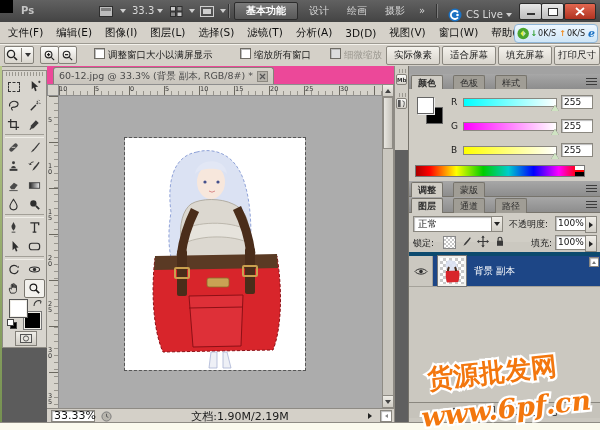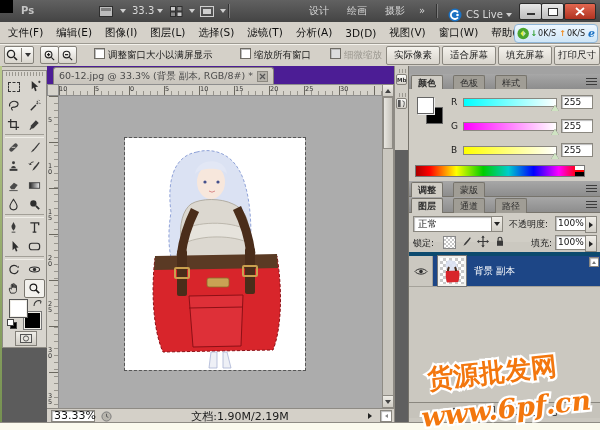--- a/index.html
+++ b/index.html
@@ -21,21 +21,21 @@
   
   .netw{left:514px;top:24px;width:84px;height:19px;background:linear-gradient(#eef7ff,#cfe6f7);border:1px solid #8fb6d8;border-radius:4px;z-index:60;display:flex;align-items:center;font-size:8px;color:#222;padding:0 2px;box-sizing:border-box;}
   
   .optionsbar{left:0;top:44px;width:600px;height:22px;background:#d4d0c8;border-bottom:1px solid #8e8b84;box-shadow:inset 0 1px 0 #f4f2ec;}
   .opt-btn{height:17px;background:linear-gradient(#f4f2ec,#d9d5cd);border:1px solid #8a877f;border-radius:2px;font-size:9.5px;text-align:center;line-height:16px;color:#1a1a1a;}
   .chk{width:9px;height:9px;background:#fff;border:1px solid #6f6c65;box-shadow:inset 1px 1px 0 #bbb;display:inline-block;vertical-align:-1px;margin-right:3px;}
   .opt-lbl{font-size:9.5px;color:#1a1a1a;line-height:22px;white-space:nowrap;}
   .opt-lbl.dis{color:#9a978f;}
   .tool-well{height:16px;background:linear-gradient(#fdfdfb,#d8d4cc);border:1px solid #84817a;border-radius:2px;display:flex;align-items:center;}
   
-  .tabbar{left:47px;top:66px;width:347px;height:18px;background:#4c1d95;border-bottom:1px solid #8c8c8c;}
+  .tabbar{left:47px;top:66px;width:347px;height:18px;background:#ec4899;border-bottom:1px solid #8c8c8c;}
   .doctab{left:6px;top:1px;height:17px;background:linear-gradient(#d7d3cb,#c8c4bc);border:1px solid #858279;border-bottom:none;border-radius:3px 3px 0 0;display:flex;align-items:center;padding:0 5px;font-size:9.5px;color:#4c4c4c;white-space:nowrap;}
   
   .toolbox{left:2px;top:70px;width:45px;height:278px;background:#d8d5ce;border:1px solid #8e8b84;box-sizing:border-box;}
   .grip{height:4px;margin:1px 3px;background:repeating-linear-gradient(to right,#9a978f 0 1px,transparent 1px 3px);}
   .trow{display:flex;}
   .tool{width:21px;height:19px;display:flex;align-items:center;justify-content:center;}
   .tool.sel{background:#f2f1ed;border:1px solid #7a776f;box-sizing:border-box;border-radius:2px;}
   .tsep{height:2px;margin:0 2px;border-top:1px solid #a29f97;border-bottom:1px solid #efede7;}
   .below-toolbox{left:2px;top:348px;width:45px;height:74px;background:#5c5c5c;}
   .sliver{left:0;top:66px;width:2px;height:364px;background:linear-gradient(#b9c98c,#74904f);}
@@ -111,20 +111,21 @@
     </div>
       <span class="abs tri-d" style="left:186px;top:9px;"></span>
     <div class="abs" style="left:200px;top:6px;">
       <svg width="14" height="11" viewBox="0 0 14 11">
           <rect x="0.5" y="0.5" width="13" height="10" fill="none" stroke="#cfcfcf"></rect>
           <rect x="3" y="3" width="8" height="5" fill="#cfcfcf"></rect>
         </svg>
     </div>
       <span class="abs tri-d" style="left:217px;top:9px;"></span>
     <div class="abs tb-sep" style="left:228px;"></div>
+    <div class="abs ws-btn ws-active" style="left:234px;top:2px;width:62px;">基本功能</div>
     <div class="abs ws-btn" style="left:302px;top:3px;width:34px;">设计</div>
     <div class="abs ws-btn" style="left:340px;top:3px;width:34px;">绘画</div>
     <div class="abs ws-btn" style="left:378px;top:3px;width:34px;">摄影</div>
     <div class="abs ws-btn" style="left:414px;top:3px;width:16px;">»</div>
     <div class="abs tb-sep" style="left:436px;"></div>
     <div class="abs" style="left:448px;top:4px;display:flex;align-items:center;">
       <svg width="14" height="14" viewBox="0 0 14 14">
           <circle cx="7" cy="7" r="6.5" fill="#1b72c4"></circle>
           <path d="M10 4.5 A4 4 0 1 0 10 9.5" stroke="#fff" stroke-width="1.8" fill="none"></path>
           <circle cx="9.5" cy="7" r="1.3" fill="#fff"></circle>

